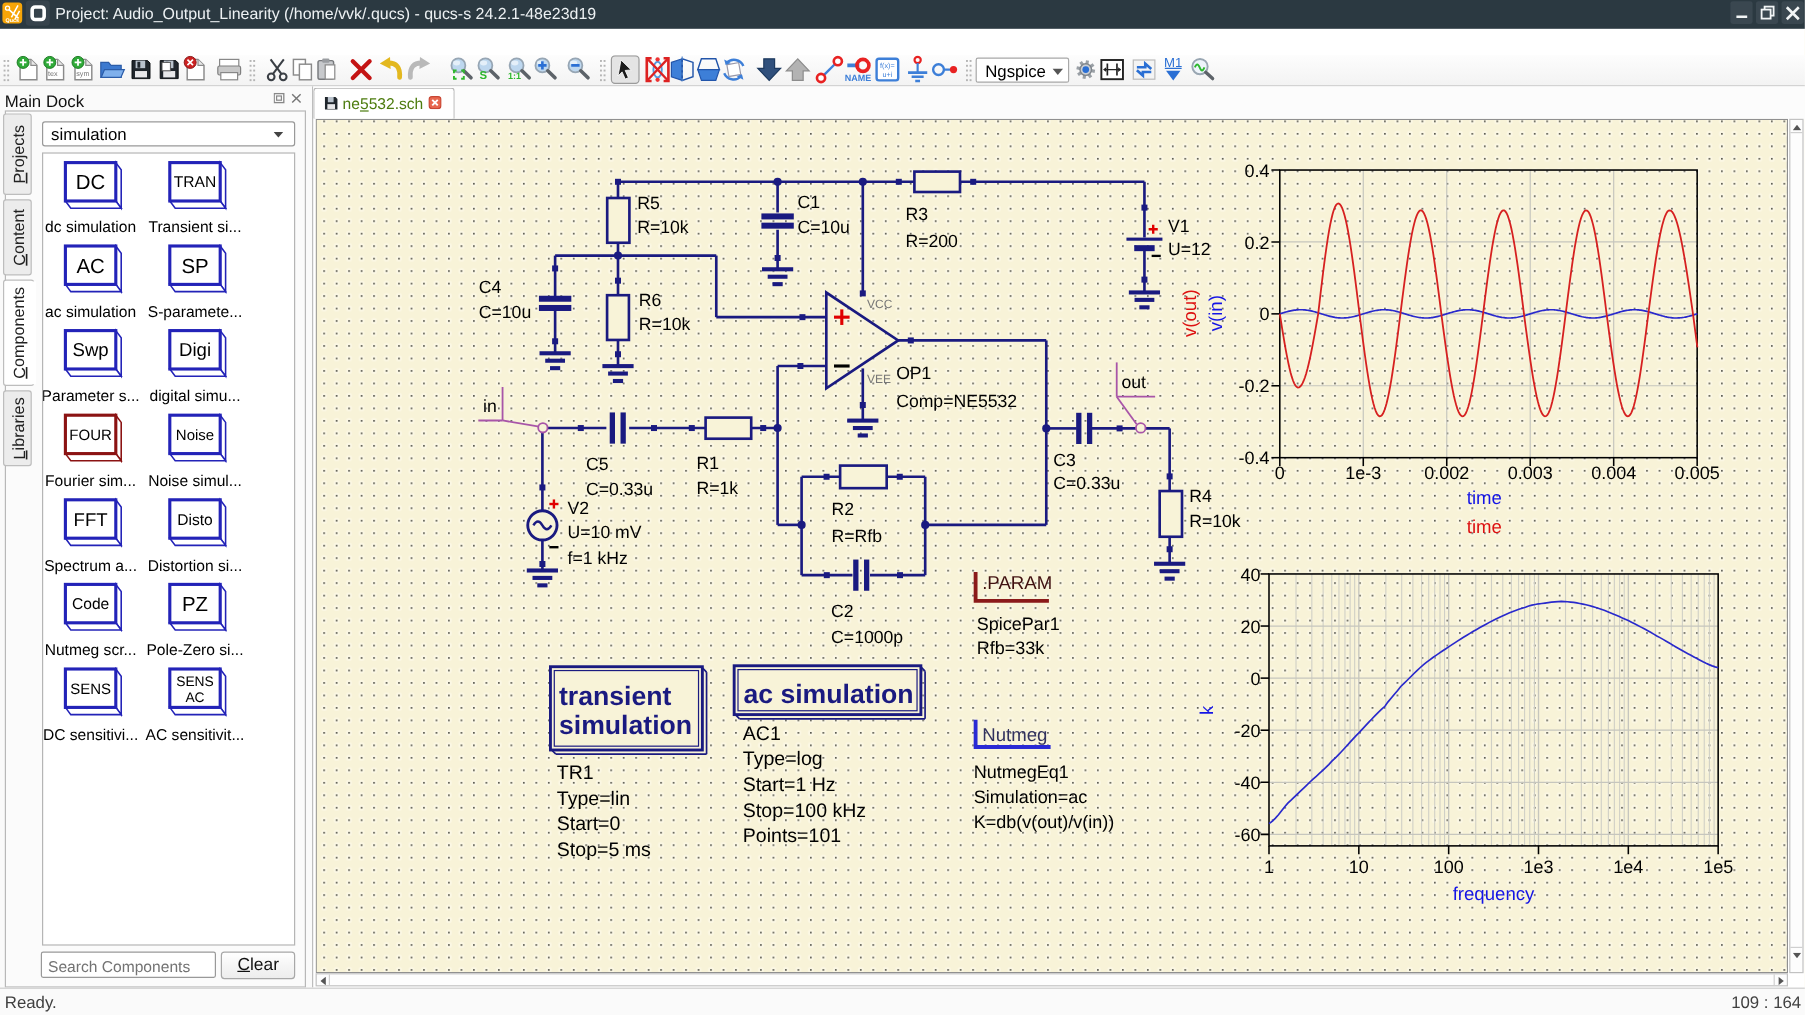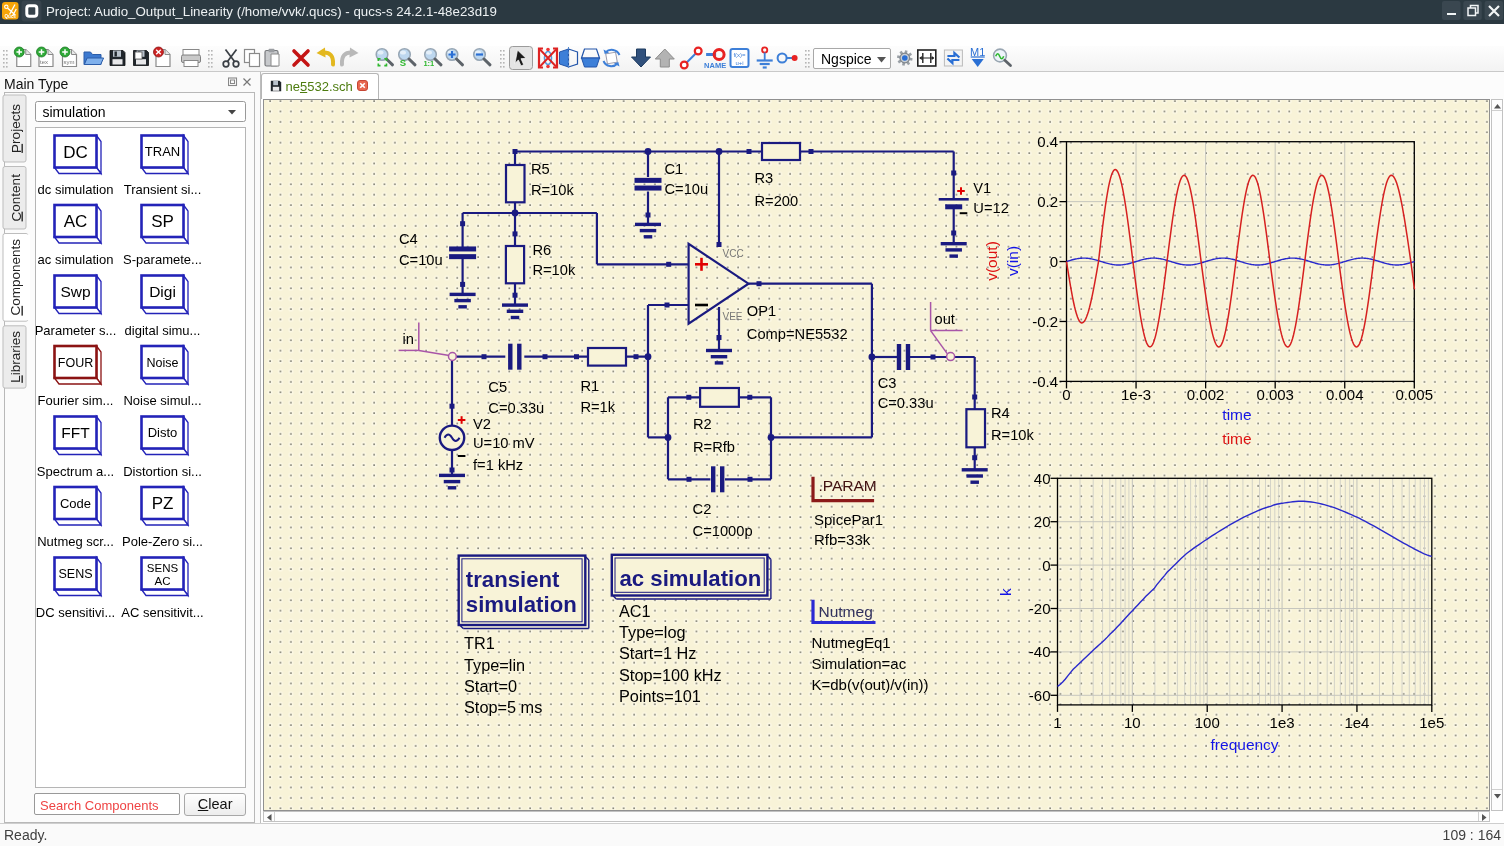--- a/index.html
+++ b/index.html
@@ -200,21 +200,21 @@
 </svg>
 <div class="abs" style="left:813px;top:1.5px;width:78px;height:21px;background:#fff;border:1px solid #a8a8a8;border-radius:2px;font-size:14px;padding-left:32px;">
   <span style="position:absolute;left:7px;top:2.5px">Ngspice</span>
   <svg class="abs" style="right:4px;top:8px" width="9" height="6">
           <path d="M 0 0 h 9 l -4.5 5.5 z" fill="#555"></path>
         </svg>
 </div>
 </div>
 
 <div class="abs" style="left:0;top:72px;width:261px;height:751px;background:#fafafa;border-right:1px solid #bdbdbd;">
-  <span class="abs" style="left:4px;top:4px;font-size:14px;color:#111">Main Type</span>
+  <span class="abs" style="left:4px;top:4px;font-size:14px;color:#111">Main Dock</span>
   <svg class="abs" style="left:228px;top:5px" width="28" height="12">
     <rect x="0.5" y="1" width="8" height="7.5" fill="none" stroke="#888" stroke-width="1.1"></rect>
     <rect x="2.5" y="3" width="4" height="3.5" fill="none" stroke="#888" stroke-width="1"></rect>
     <path d="M 15.5 1.5 l 7 7 M 22.5 1.5 l -7 7" stroke="#777" stroke-width="1.2"></path>
   </svg>
   <div class="abs" style="left:3.5px;top:19.5px;width:251px;height:731px;border:1px solid #b8b8b8;background:#fbfbfb;"></div>
   <svg class="abs" style="left:0;top:0" width="32" height="751" viewBox="0 72 32 751">
   <rect x="3" y="95" width="23" height="67" rx="2" fill="#ececec" stroke="#bdbdbd" stroke-width="1"></rect>
 <text x="16.5" y="128.5" font-size="13.5" fill="#222" text-anchor="middle" dominant-baseline="middle" transform="rotate(-90 16.5 128.5)"><tspan text-decoration="underline">P</tspan>rojects</text>
 <rect x="3" y="166.5" width="23" height="62.5" rx="2" fill="#ececec" stroke="#bdbdbd" stroke-width="1"></rect>
@@ -298,21 +298,21 @@
 <rect x="54.5" y="557.5" width="42" height="32" fill="#fff" stroke="#2323b8" stroke-width="2.6"></rect>
 <text x="75.5" y="578.0" font-size="12.5" fill="#000" text-anchor="middle">SENS</text>
 <polygon points="183.5,557.5 188.0,563.5 188.0,595.5 183.5,589.5" fill="#fff" stroke="#2323b8" stroke-width="1.3"></polygon>
 <polygon points="141.5,589.5 146.0,595.5 188.0,595.5 183.5,589.5" fill="#fff" stroke="#2323b8" stroke-width="1.3"></polygon>
 <rect x="141.5" y="557.5" width="42" height="32" fill="#fff" stroke="#2323b8" stroke-width="2.6"></rect>
 <text x="162.5" y="572.0" font-size="11.5" fill="#000" text-anchor="middle">SENS</text>
 <text x="162.5" y="585.0" font-size="11.5" fill="#000" text-anchor="middle">AC</text>
 <text x="75.5" y="616.5" font-size="13" fill="#000" text-anchor="middle">DC sensitivi...</text>
 <text x="162.5" y="616.5" font-size="13" fill="#000" text-anchor="middle">AC sensitivit...</text>
   </svg>
-  <div class="abs" style="left:34px;top:721px;width:146px;height:22.4px;background:#fff;border:1px solid #999;border-radius:2px;font-size:13px;color:#ef4444;">
+  <div class="abs" style="left:34px;top:721px;width:146px;height:22.4px;background:#fff;border:1px solid #999;border-radius:2px;font-size:13px;color:#737373;">
     <span style="position:absolute;left:5px;top:3.5px">Search Components</span>
   </div>
   <div class="abs" style="left:184px;top:720.5px;width:62.3px;height:23.5px;background:linear-gradient(#fefefe,#ededed);border:1px solid #a8a8a8;border-radius:3px;font-size:14.5px;color:#111;text-align:center;">
     <span style="position:relative;top:2px"><u>C</u>lear</span>
   </div>
 </div>
 
 <div class="abs" style="left:261px;top:72px;width:1243px;height:27px;background:#fcfcfc;">
   <div class="abs" style="left:0px;top:1px;width:118px;height:26px;background:#fff;border:1px solid #b6b6b6;border-bottom:none;border-radius:3px 3px 0 0;"></div>
   <svg class="abs" style="left:9px;top:7.5px" width="12" height="12" viewBox="0 0 15 15">

